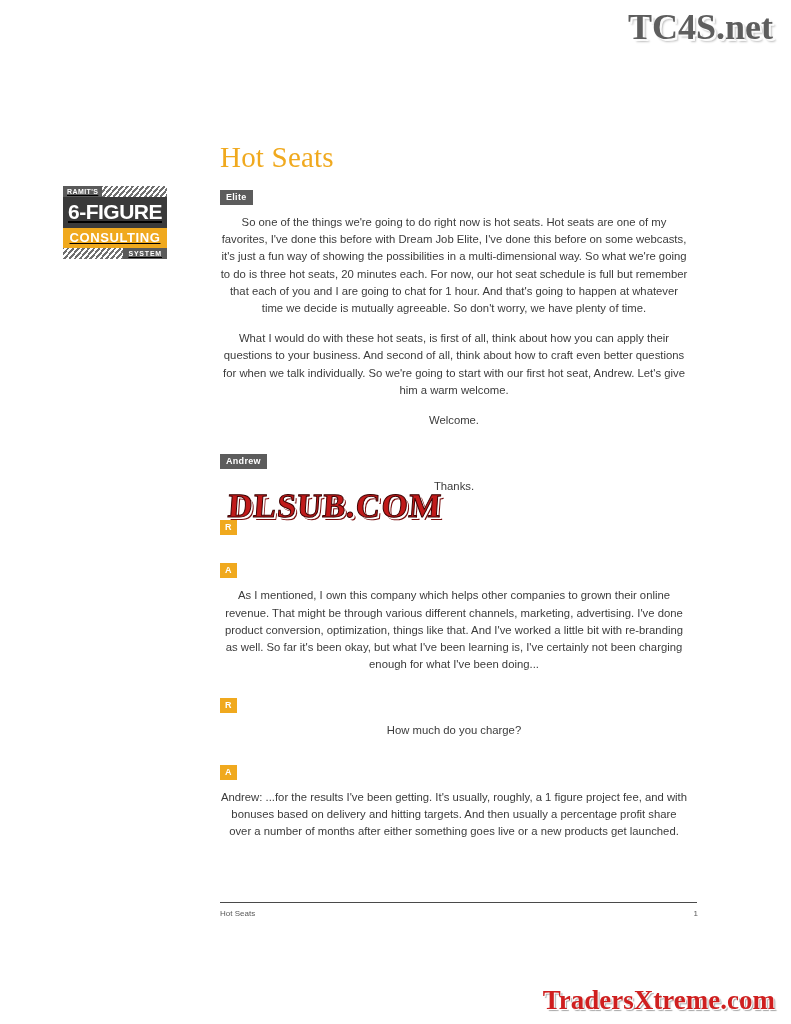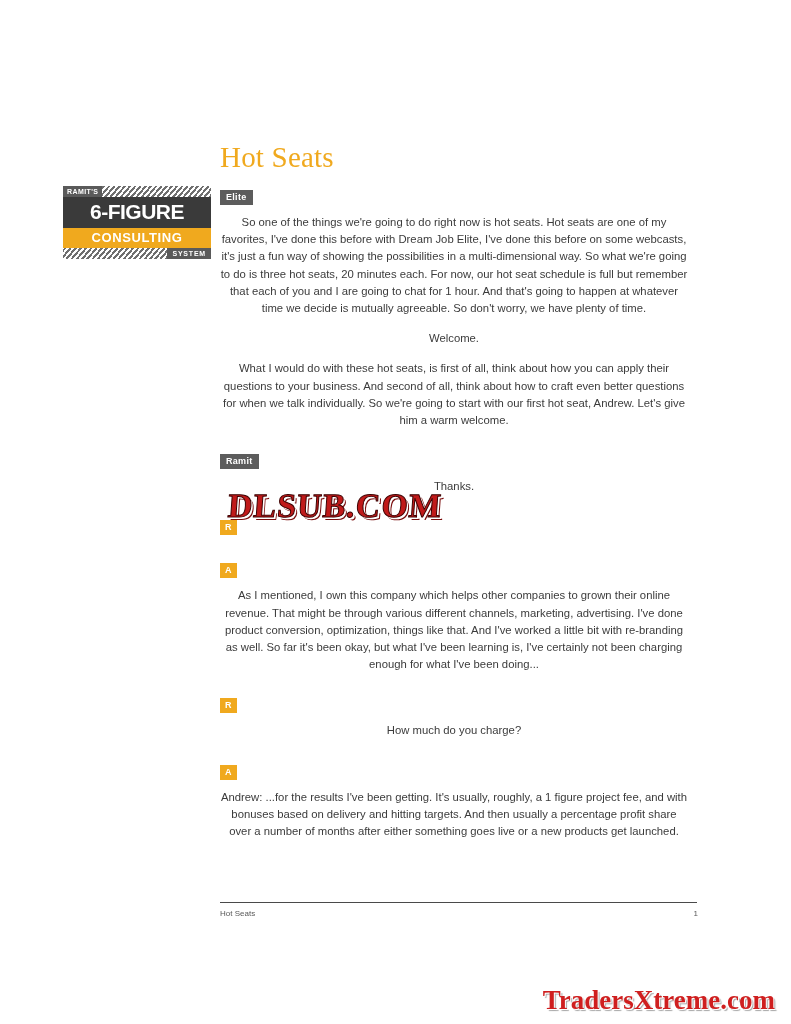--- a/index.html
+++ b/index.html
@@ -69,21 +69,22 @@
     color: #f0a91e;
     font-weight: normal;
     letter-spacing: 0.2px;
   }
 
   
   .logo {
     position: absolute;
     left: 63px;
     top: 186px;
-    width: 148px;
+    width: 104px;
+    text-decoration: underline;
   }
   .logo-top {
     display: flex;
     align-items: stretch;
     height: 11px;
   }
   .logo-top .lbl {
     background: #5a5a5a;
     color: #ffffff;
     font-size: 7px;
@@ -201,20 +202,21 @@
     text-align: right;
     font-size: 8px;
     color: #585858;
   }
 </style>
 </head>
 <body>
 
 <div class="page">
 
+  <div class="wm-top">TC4S.net</div>
 
   <h1 class="doc-title">Hot Seats</h1>
 
   <div class="logo">
     <div class="logo-top">
       <span class="lbl">RAMIT'S</span>
       <span class="hatch"></span>
     </div>
     <div class="logo-main">6-FIGURE</div>
     <div class="logo-sub">CONSULTING</div>
@@ -222,28 +224,28 @@
       <span class="hatch"></span>
       <span class="lbl">SYSTEM</span>
     </div>
   </div>
 
   <div class="body">
 
     <div class="blk">
       <span class="speaker">Elite</span>
       <p class="para">So one of the things we're going to do right now is hot seats. Hot seats are one of my favorites, I've done this before with Dream Job Elite, I've done this before on some webcasts, it's just a fun way of showing the possibilities in a multi-dimensional way. So what we're going to do is three hot seats, 20 minutes each. For now, our hot seat schedule is full but remember that each of you and I are going to chat for 1 hour. And that's going to happen at whatever time we decide is mutually agreeable. So don't worry, we have plenty of time.</p>
+      <p class="para">What I would do with these hot seats, is first of all, think about how you can apply their questions to your business. And second of all, think about how to craft even better questions for when we talk individually. So we're going to start with our first hot seat, Andrew. Let's give him a warm welcome.</p>
       <p class="para">Welcome.</p>
-      <p class="para">What I would do with these hot seats, is first of all, think about how you can apply their questions to your business. And second of all, think about how to craft even better questions for when we talk individually. So we're going to start with our first hot seat, Andrew. Let's give him a warm welcome.</p>
-    </div>
-
-    <div class="spacer-sm"></div>
-
-    <div class="blk">
-      <span class="speaker">Ramit</span>
+    </div>
+
+    <div class="spacer-sm"></div>
+
+    <div class="blk">
+      <span class="speaker">Andrew</span>
       <p class="para">Thanks.</p>
     </div>
 
     <div class="spacer-sm"></div>
 
     <div class="blk">
       <span class="speaker initial">R</span>
     </div>
 
     <div class="spacer-sm"></div>

